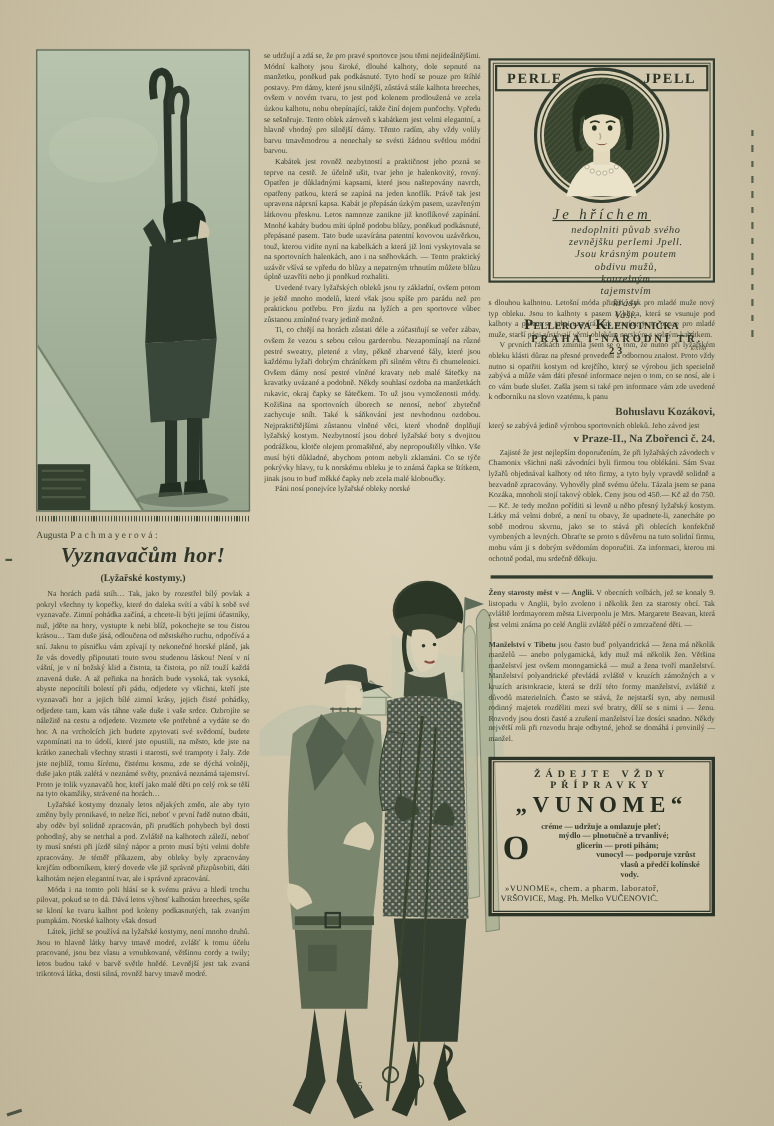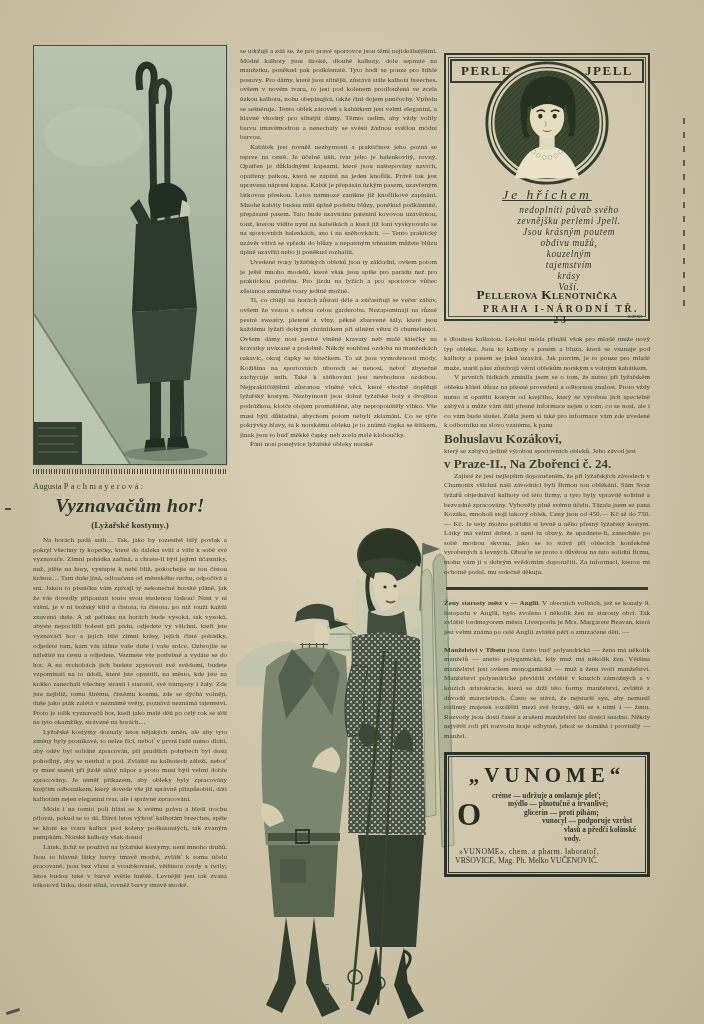--- a/index.html
+++ b/index.html
@@ -34,38 +34,38 @@
   
   #col-mid { left:240px; top:47px; width:197px; }
   #mid-text { height:466px; overflow:hidden; }
   .fashion-wrap { margin-left:-4px; margin-top:2px; }
 
   
   #col-right { left:444px; top:53px; width:206px; }
   #right-text { margin-top:14px; }
 
   
-  .peller-ad { position:relative; border:2px solid #333d2f; background:rgba(222,213,188,0.35); height:268px; }
+  .peller-ad { position:relative; border:2px solid #333d2f; background:rgba(222,213,188,0.35); height:204px; }
   .peller-inner { position:absolute; inset:2px; border:1px solid #4a5442; }
   .peller-banner {
     position:relative; height:24px; margin:4px 4px 0 4px;
     border:2px solid #333d2f;
     display:flex; justify-content:space-between; align-items:center;
     padding:0 9px;
     font-weight:bold; font-size:13px; letter-spacing:1.5px; color:#2b3326;
   }
   .medallion { position:absolute; left:50%; top:5px; transform:translateX(-50%); z-index:3; }
   .peller-script { position:absolute; left:0; right:0; top:132px; text-align:center; font-style:italic; color:#2f372a; }
   .script-l0 { font-size:13.5px; letter-spacing:3px; text-decoration:underline; margin-bottom:2px; }
   .script-ln { font-size:9.3px; line-height:11px; letter-spacing:0.6px;padding-left:44px; }
   .peller-company { position:absolute; left:0; right:0; top:232px; text-align:center; font-weight:bold; font-size:13.2px; letter-spacing:0.4px; font-variant:small-caps; color:#272f23; }
   .peller-address { position:absolute; left:0; right:0; top:248px; text-align:center; font-weight:bold; font-size:9.6px; letter-spacing:2.6px; color:#2b3326;margin-left:28px; }
   .peller-mark { position:absolute; right:6px; top:259px; font-size:4.5px; font-style:italic; }
 
-  .kozak-name, .kozak-address { text-align:left; font-weight:bold; font-size:13px; margin:3px 0; }
+  .kozak-name, .kozak-address { text-align:right; font-weight:bold; font-size:10px; margin:3px 0; }
   .heavy-rule { height:3px; background:#333d2f; margin:10px 2px 9px 2px; }
   .news-item { margin-top:8px; }
   .news-item .lead { font-weight:bold; }
 
   
   .vunome-ad { position:relative; margin-top:10px; border:3px solid #2c3428; box-shadow:0 0 0 1px #cfc5aa inset, 0 0 0 2px #2c3428 inset; padding:7px 6px 8px 6px; background:rgba(222,213,188,0.3); }
   .vunome-head { text-align:center; font-size:9px; font-weight:bold; letter-spacing:4.5px; color:#2b3326; }
   .vunome-brand { text-align:center; font-size:21px; font-weight:bold; letter-spacing:5px; color:#252d21; margin-top:1px; }
   .vunome-body { position:relative; margin-top:4px; }
   .vunome-O { position:absolute; left:4px; top:9px; font-size:31px; font-weight:bold; line-height:28px; color:#252d21; }
@@ -291,20 +291,21 @@
 
     <p class="news-item noindent">
       <span class="lead">Ženy starosty měst v — Anglii.</span><span> V obecních volbách, jež se konaly 9. listopadu v Anglii, bylo zvoleno i několik žen za starosty obcí. Tak zvláště lordmayorem města Liverpoolu je Mrs. Margarete Beavan, která jest velmi známa po celé Anglii zvláště péčí o zmrzačené děti. —</span>
     </p>
     <p class="news-item noindent">
       <span class="lead">Manželství v Tibetu</span><span> jsou často buď polyandrická — žena má několik manželů — anebo polygamická, kdy muž má několik žen. Většina manželství jest ovšem monogamická — muž a žena tvoří manželství. Manželství polyandrické převládá zvláště v kruzích zámožných a v kruzích aristokracie, která se drží této formy manželství, zvláště z důvodů materielních. Často se stává, že nejstarší syn, aby nemusil rodinný majetek rozděliti mezi své bratry, dělí se s nimi i — ženu. Rozvody jsou dosti časté a zrušení manželství lze dosíci snadno. Někdy největší roli při rozvodu hraje odbytné, jehož se domáhá i provinilý — manžel.</span>
     </p>
   </div>
 
   <div class="vunome-ad">
+    <div class="vunome-head">ŽÁDEJTE VŽDY PŘÍPRAVKY</div>
     <div class="vunome-brand">„VUNOME“</div>
     <div class="vunome-body">
       <div class="vunome-O">O</div>
       <div class="vunome-line vl0">créme — udržuje a omlazuje pleť;</div>
       <div class="vunome-line vl1">mýdlo — plnotučně a trvanlivé;</div>
       <div class="vunome-line vl2">glicerin — proti pihám;</div>
       <div class="vunome-line vl3">vunocyl — podporuje vzrůst</div>
       <div class="vunome-line vl4">vlasů a předčí kolínské vody.</div>
     </div>
     <div class="vunome-footer">

